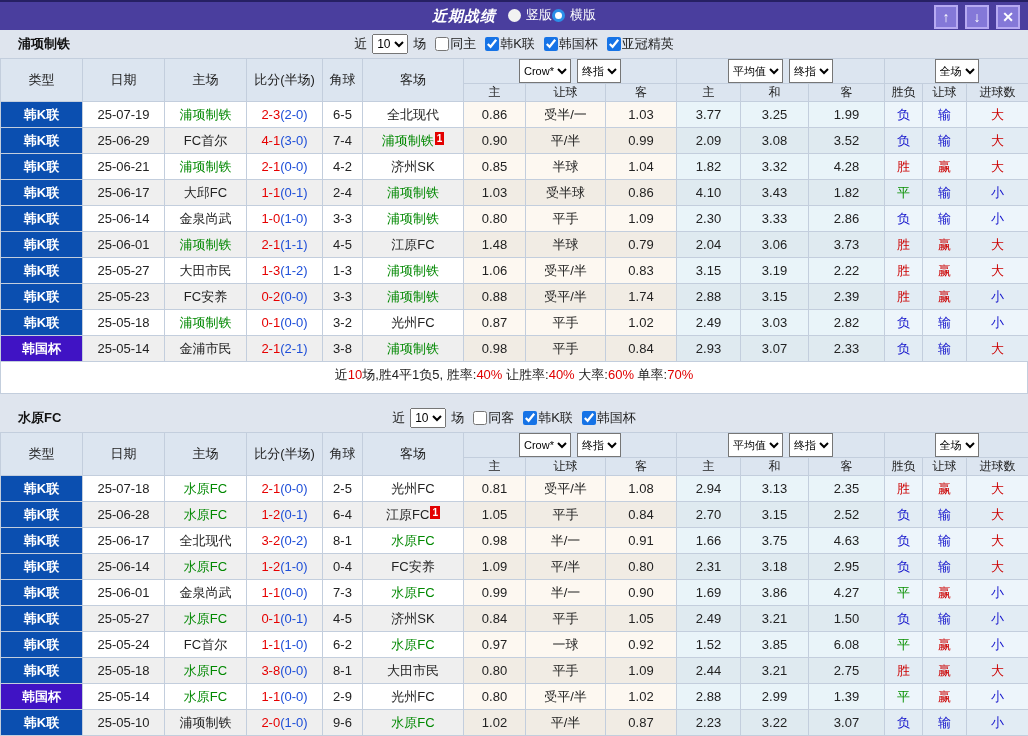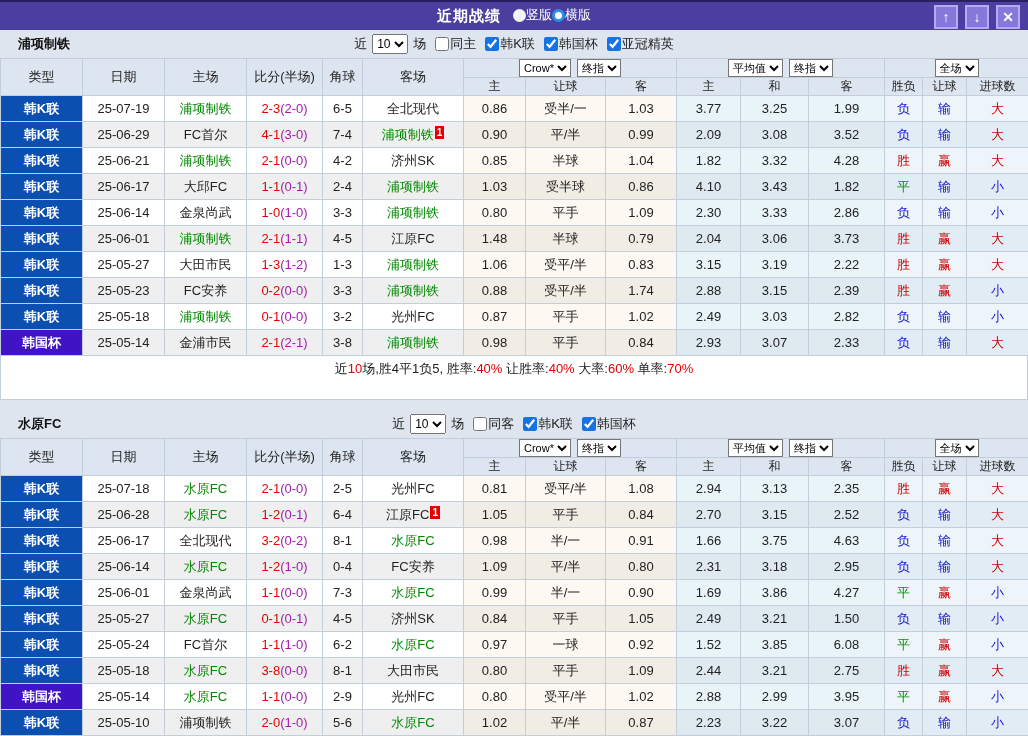--- a/index.html
+++ b/index.html
@@ -11,22 +11,22 @@
   }
   
   .titlebar{
     height:30px;background:#4a3e9e;position:relative;
     border-top:2px solid #262063;box-sizing:border-box;
   }
   .tb-center{
     position:absolute;left:0;right:0;top:0;bottom:0;
     display:flex;justify-content:center;align-items:center;gap:12px;color:#fff;
   }
-  .tb-title{font-weight:bold;font-size:15px;letter-spacing:1px;}
-  .radio{display:inline-flex;align-items:center;font-size:13px;cursor:pointer;}
+  .tb-title{font-weight:bold;font-size:15px;letter-spacing:1px;font-style:italic;}
+  .radio{display:inline-flex;align-items:center;gap:5px;font-size:13px;cursor:pointer;}
   .dot{width:13px;height:13px;border-radius:50%;background:#f2f2f2;display:inline-block;box-sizing:border-box;}
   .dot.sel{background:#fff;border:3.5px solid #2b8fe8;}
   .tb-buttons{position:absolute;right:8px;top:3px;display:flex;gap:7px;}
   .tb-btn{
     width:24px;height:24px;background:#8478d8;border:2px solid #b7aaf2;
     color:#fff;font-weight:bold;font-size:14px;line-height:18px;text-align:center;
     padding:0;cursor:pointer;box-sizing:border-box;
   }
   
   .gap{height:10px;}
@@ -36,44 +36,44 @@
   .band select{font-size:12px;height:20px;margin:0 2px;}
   .band input[type=checkbox]{width:14px;height:14px;margin:0 1px 0 6px;accent-color:#1673e6;vertical-align:middle;}
   .band label{display:inline-flex;align-items:center;cursor:pointer;}
   
   table{border-collapse:collapse;table-layout:fixed;width:1028px;background:#fff;font-size:13px;}
   th,td{border:1px solid #c3cedd;text-align:center;padding:0;overflow:hidden;white-space:nowrap;}
   thead th{background:#dce5f0;font-weight:normal;color:#222;font-size:13px;}
   thead tr.hrow1{height:19px;}
   thead tr.hrow2{height:15px;}
   thead tr.hrow2 th{font-size:12px;}
-  thead select{height:18px;font-size:11px;padding:0;margin:0 3px;background:#fff;}
+  thead select{height:24px;font-size:11px;padding:0;margin:0 3px;background:#fff;}
   tbody tr{height:26px;}
   tbody td{color:#222;}
   td.type{color:#fff;font-weight:bold;}
   tr.odd td{background:#fff;}
   tr.even td{background:#efefef;}
   tr.odd td.g-odds{background:#fdf8f1;}
   tr.even td.g-odds{background:#f1ece4;}
   tr.odd td.g-avg{background:#e9f4f9;}
   tr.even td.g-avg{background:#dfeaf0;}
   tr.odd td.g-res{background:#edf5fb;}
   tr.even td.g-res{background:#e2ecf4;}
   .self{color:#008800;}
   .score-main{color:#e60000;}
-  .score-half{color:#a21caf;margin-top:36px;}
+  .score-half{color:#1d4ed8;margin-top:36px;}
   .badge{
     display:inline-block;background:#e30000;color:#fff;font-size:10px;font-weight:bold;
     line-height:13px;padding:0 2px;margin-left:1px;vertical-align:top;
   }
   
   .summary{
     background:#fff;border:1px solid #c3cedd;border-top:none;box-sizing:border-box;
     text-align:center;font-size:13px;color:#222;
-    height:44px;line-height:26px;
+    height:32px;line-height:26px;
   }
   .summary.small{height:24px;line-height:22px;}
   .summary .red{color:#e00000;}
 </style>
 </head>
 <body>
 
 <div class="titlebar">
   <div class="tb-center">
     <span class="tb-title">近期战绩</span>
@@ -537,31 +537,31 @@
           <td>25-05-14</td>
           <td><span class="self">水原FC</span></td>
           <td><span class="score-main">1-1</span><span class="score-half">(0-0)</span></td>
           <td>2-9</td>
           <td><span>光州FC</span></td>
           <td class="g-odds">0.80</td>
           <td class="g-odds">受平/半</td>
           <td class="g-odds">1.02</td>
           <td class="g-avg">2.88</td>
           <td class="g-avg">2.99</td>
-          <td class="g-avg">3.95</td>
+          <td class="g-avg">1.39</td>
           <td class="g-res" style="color: rgb(8, 144, 0);">平</td>
           <td class="g-res" style="color: rgb(204, 0, 0);">赢</td>
           <td class="g-res" style="color: rgb(20, 20, 204);">小</td>
         </tr>
         <tr class="even">
           <td class="type" style="background: rgb(11, 79, 176);">韩K联</td>
           <td>25-05-10</td>
           <td><span>浦项制铁</span></td>
           <td><span class="score-main">2-0</span><span class="score-half">(1-0)</span></td>
-          <td>5-6</td>
+          <td>9-6</td>
           <td><span class="self">水原FC</span></td>
           <td class="g-odds">1.02</td>
           <td class="g-odds">平/半</td>
           <td class="g-odds">0.87</td>
           <td class="g-avg">2.23</td>
           <td class="g-avg">3.22</td>
           <td class="g-avg">3.07</td>
           <td class="g-res" style="color: rgb(20, 20, 204);">负</td>
           <td class="g-res" style="color: rgb(20, 20, 204);">输</td>
           <td class="g-res" style="color: rgb(20, 20, 204);">小</td>

